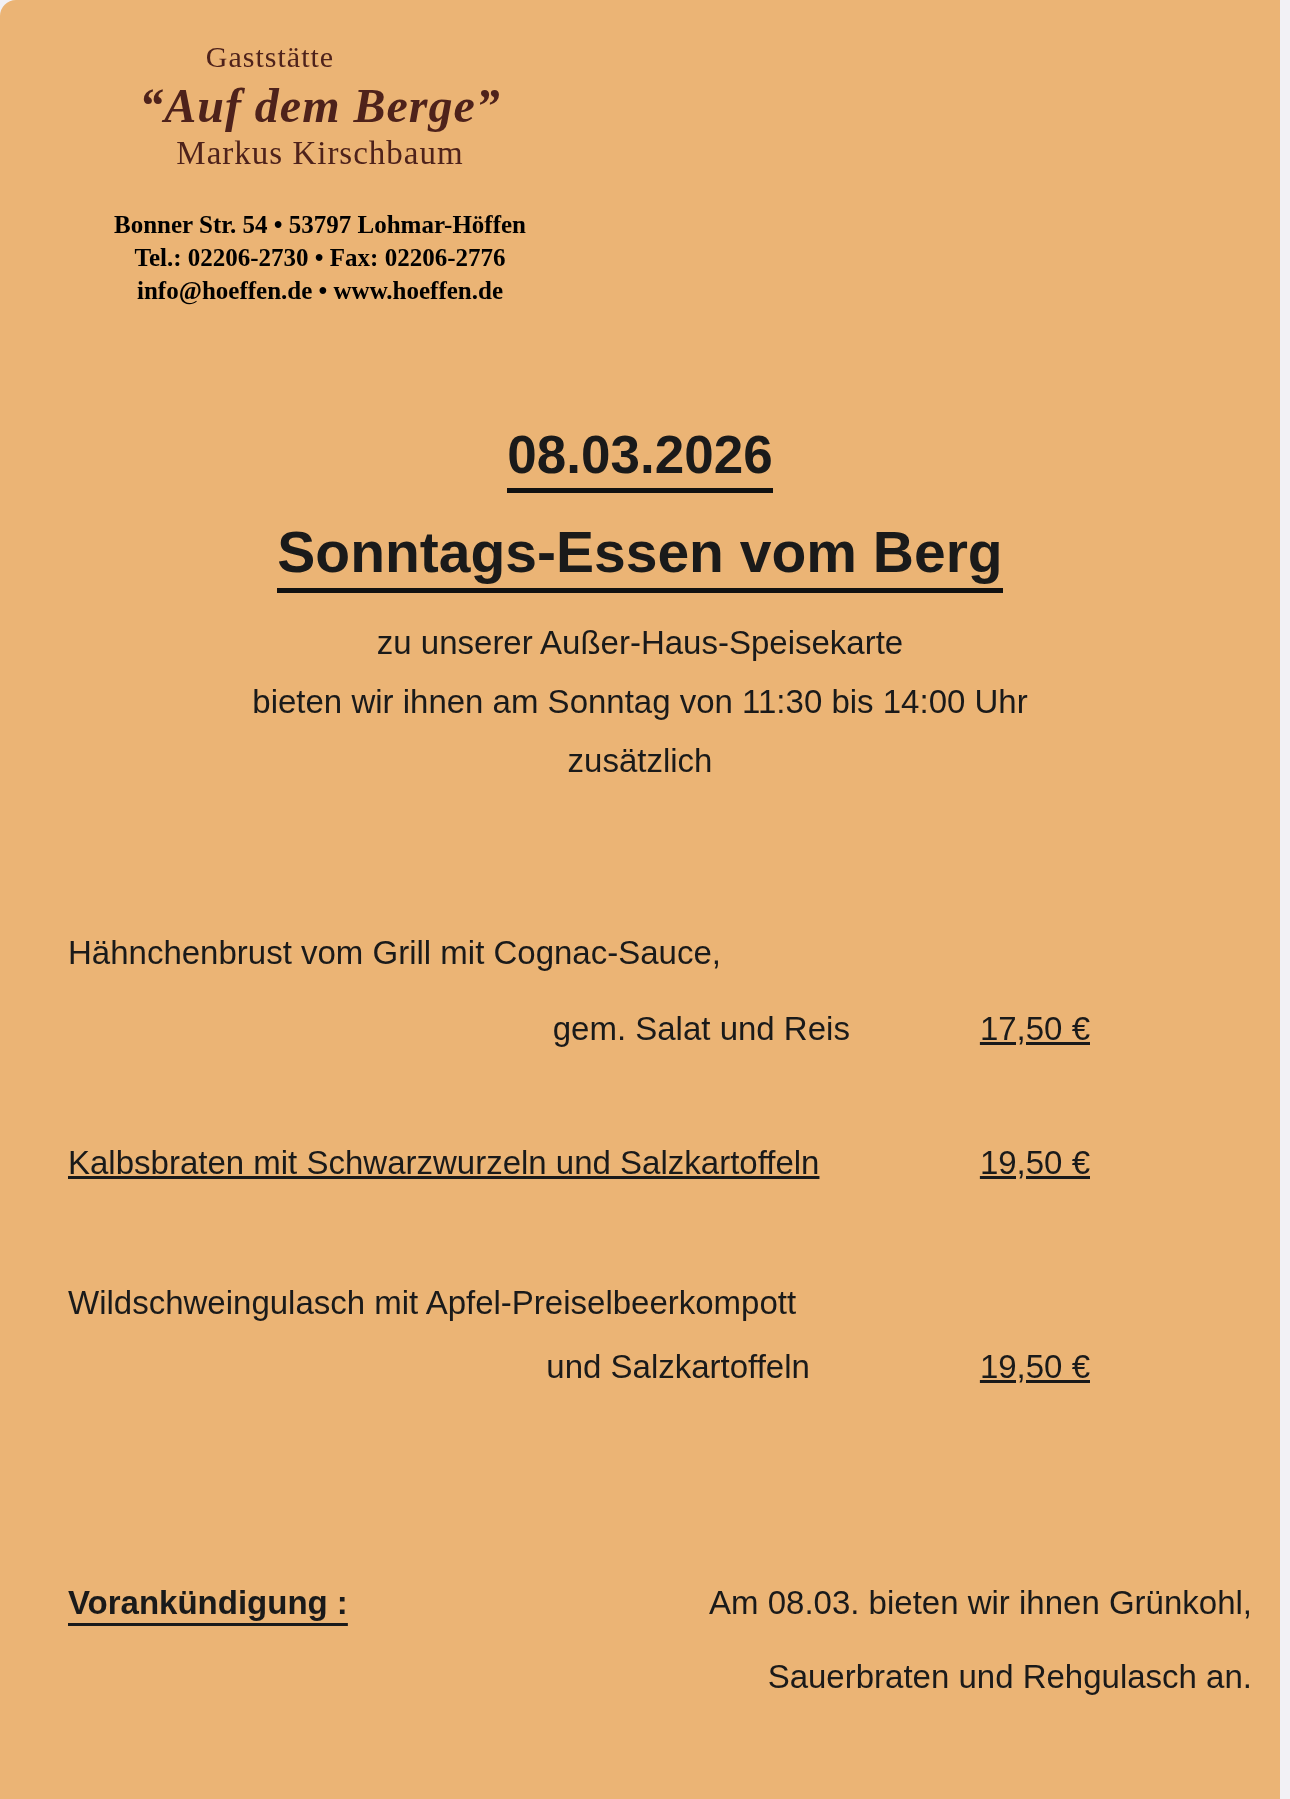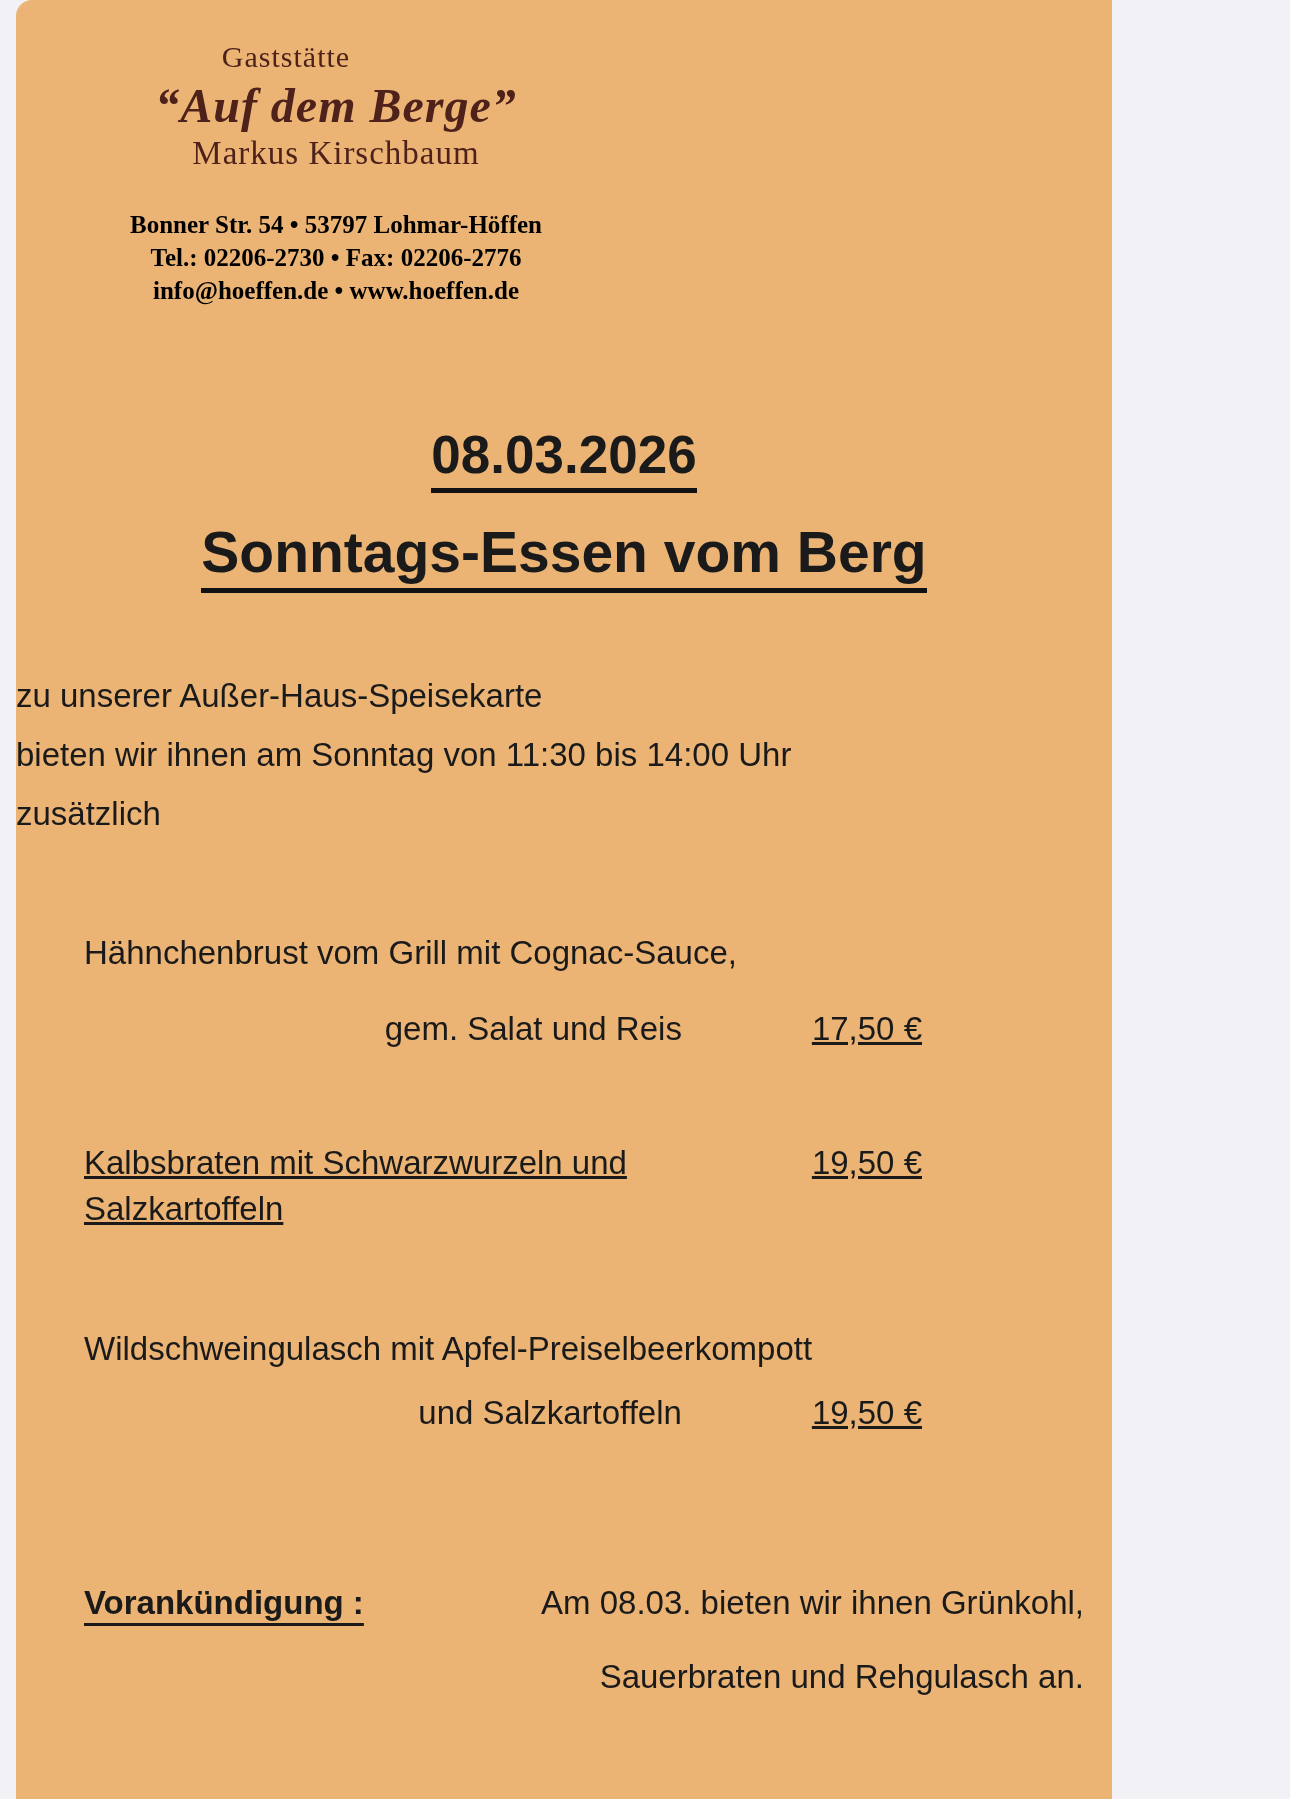--- a/index.html
+++ b/index.html
@@ -3,28 +3,27 @@
 <meta charset="utf-8">
 <style>
   html, body { margin: 0; padding: 0; }
   body {
     background: #f2f1f5;
     font-family: "Liberation Sans", sans-serif;
     width: 1290px;
   }
   .page {
     position: relative;
-    margin-left: 16px;
-    width: 1056px;
+    margin-left: 0;
+    width: 1280px;
     height: 1799px;
     background: #ebb475;
     border-top-left-radius: 16px;
     color: #1a1a1a;
     overflow: hidden;
-    padding-left: 40px;
   }
 
   
   .letterhead {
     position: absolute;
     top: 40px; left: 80px; width: 480px;
     text-align: center;
     font-family: "Liberation Serif", serif;
     color: #4e221b;
   }
@@ -33,33 +32,33 @@
   .owner { font-size: 33px; margin-top: 2px; letter-spacing: 1px; }
   .addr { margin-top: 36px; font-size: 25px; font-weight: bold; line-height: 33px; color: #000000; }
 
   
   .titleblock { position: absolute; top: 424px; left: 0; right: 0; text-align: center; font-weight: bold; }
   .date-line { font-size: 53px; }
   .heading-line { font-size: 57px; margin-top: 26px; }
   .u { display: inline-block; border-bottom: 5px solid #111; padding-bottom: 7px; line-height: 1; }
 
   
-  .intro { position: absolute; top: 666px; left: 0; right: 0; font-size: 33px; line-height: 59px; }
+  .intro { position: absolute; top: 613px; left: 0; right: 0; text-align: center; font-size: 33px; line-height: 59px; }
 
   
   .menu { position: absolute; top: 930px; left: 68px; right: 190px; font-size: 33px; }
   .m-line { line-height: 46px; }
   .flexline { display: flex; align-items: baseline; }
   .t1 { flex: 1; text-align: left; text-decoration: underline; }
   .t2 { flex: 1; text-align: right; padding-right: 130px; }
   .price { min-width: 110px; text-align: right; white-space: nowrap; text-decoration: underline; }
   .gap-a { margin-top: 30px; align-items: flex-end; }
   .gap-b { margin-top: 88px; }
   .gap-c { margin-top: 94px; }
-  .gap-d { margin-top: 18px; }
+  .gap-d { margin-top: 18px; gap: 40px; }
 
   
   .announce { position: absolute; top: 1566px; left: 68px; right: 28px; display: flex; font-size: 33px; }
   .ann-label {
     font-weight: bold; line-height: 74px; white-space: nowrap;
     text-decoration: underline; text-decoration-thickness: 3px; text-underline-offset: 9px;
   }
   .ann-text { flex: 1; text-align: right; line-height: 74px; }
 </style>
 </head>

